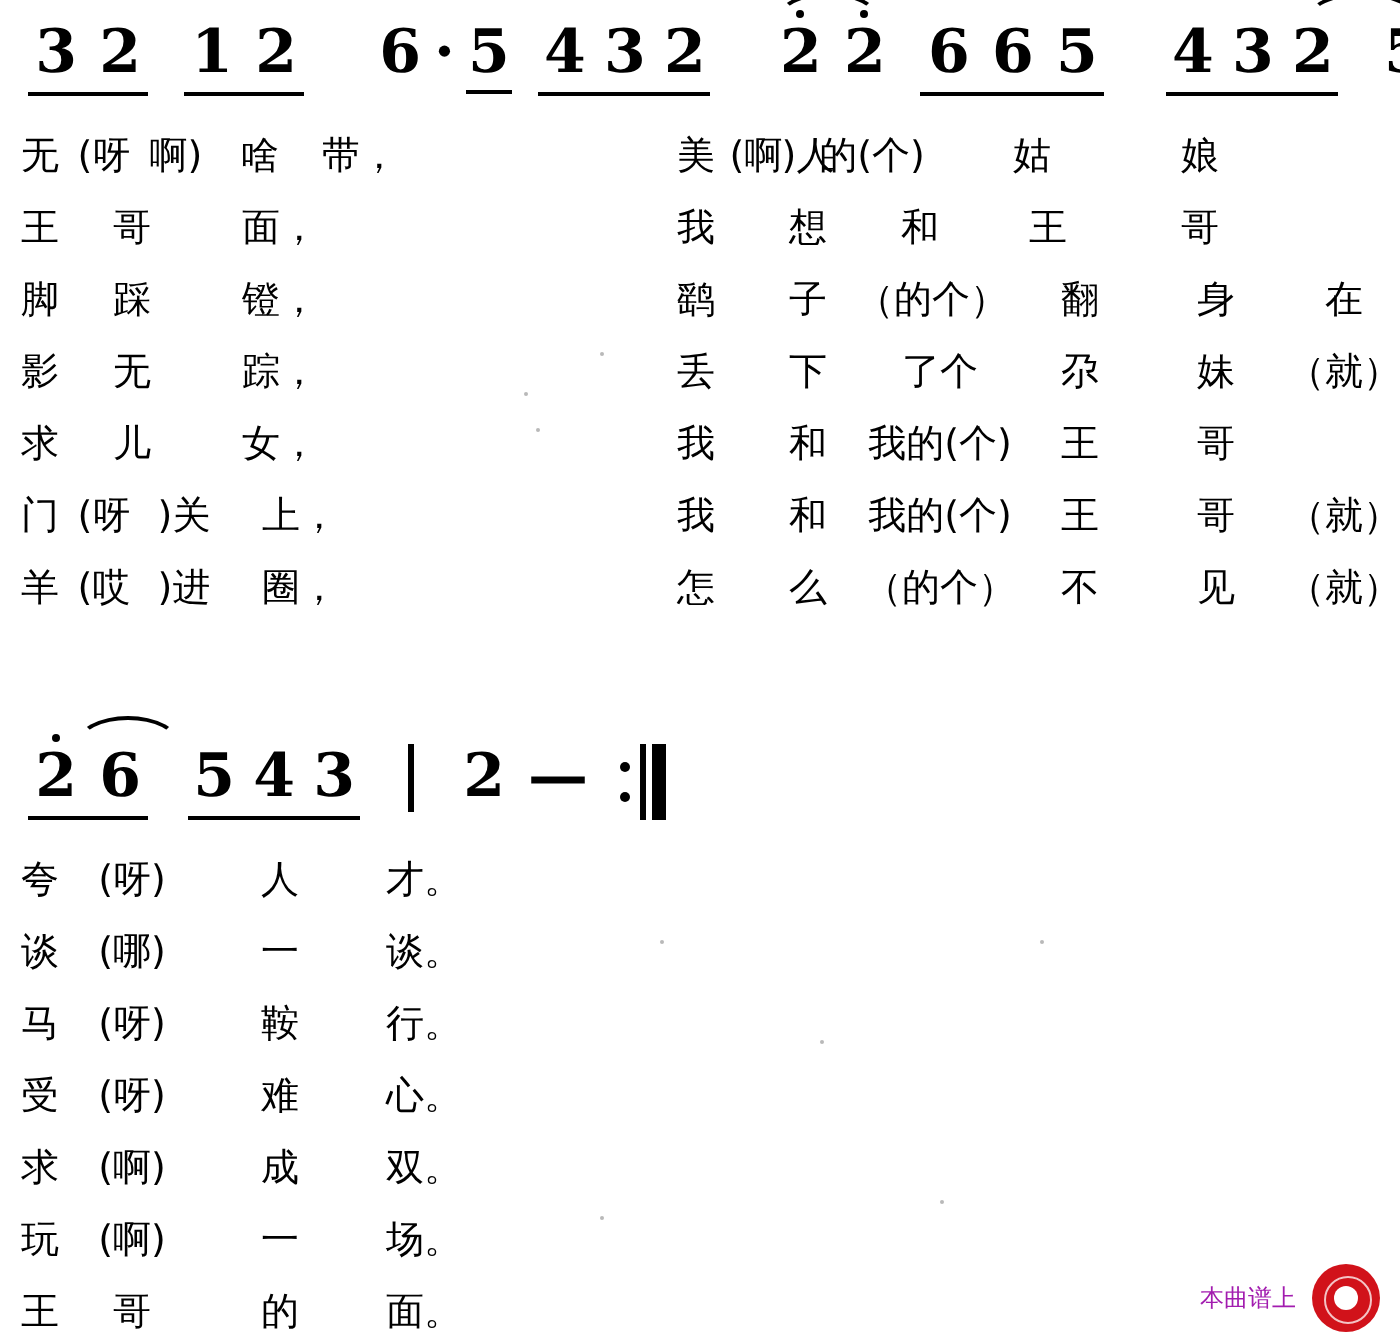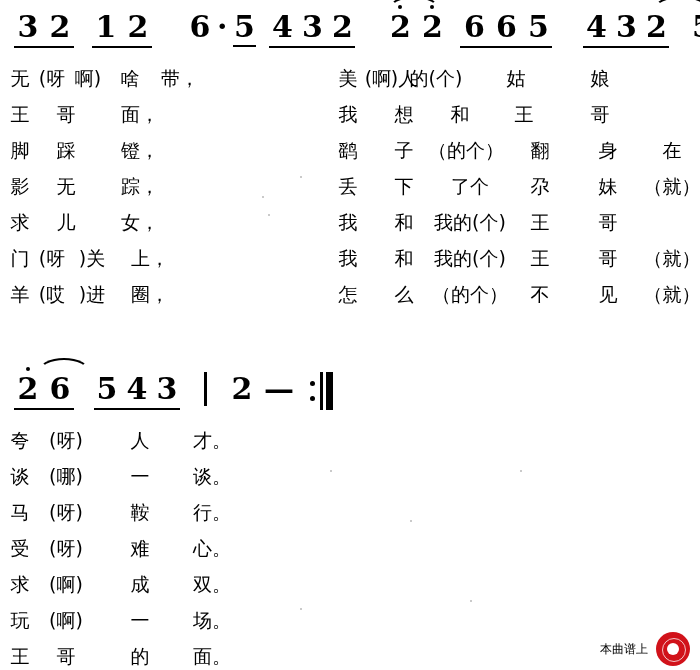--- a/index.html
+++ b/index.html
@@ -141,21 +141,21 @@
   
   #footer {
     position: absolute;
     right: 6px;
     bottom: 4px;
     display: flex;
     align-items: center;
   }
   #footer .note-text {
     font-size: 12px;
-    color: #000000;
+    color: #a21caf;
     margin-right: 8px;
     font-family: "DejaVu Sans", sans-serif;
   }
   .logo-disc {
     width: 34px; height: 34px;
     border-radius: 50%;
     background: #d1121a;
     position: relative;
     margin-right: 4px;
   }

